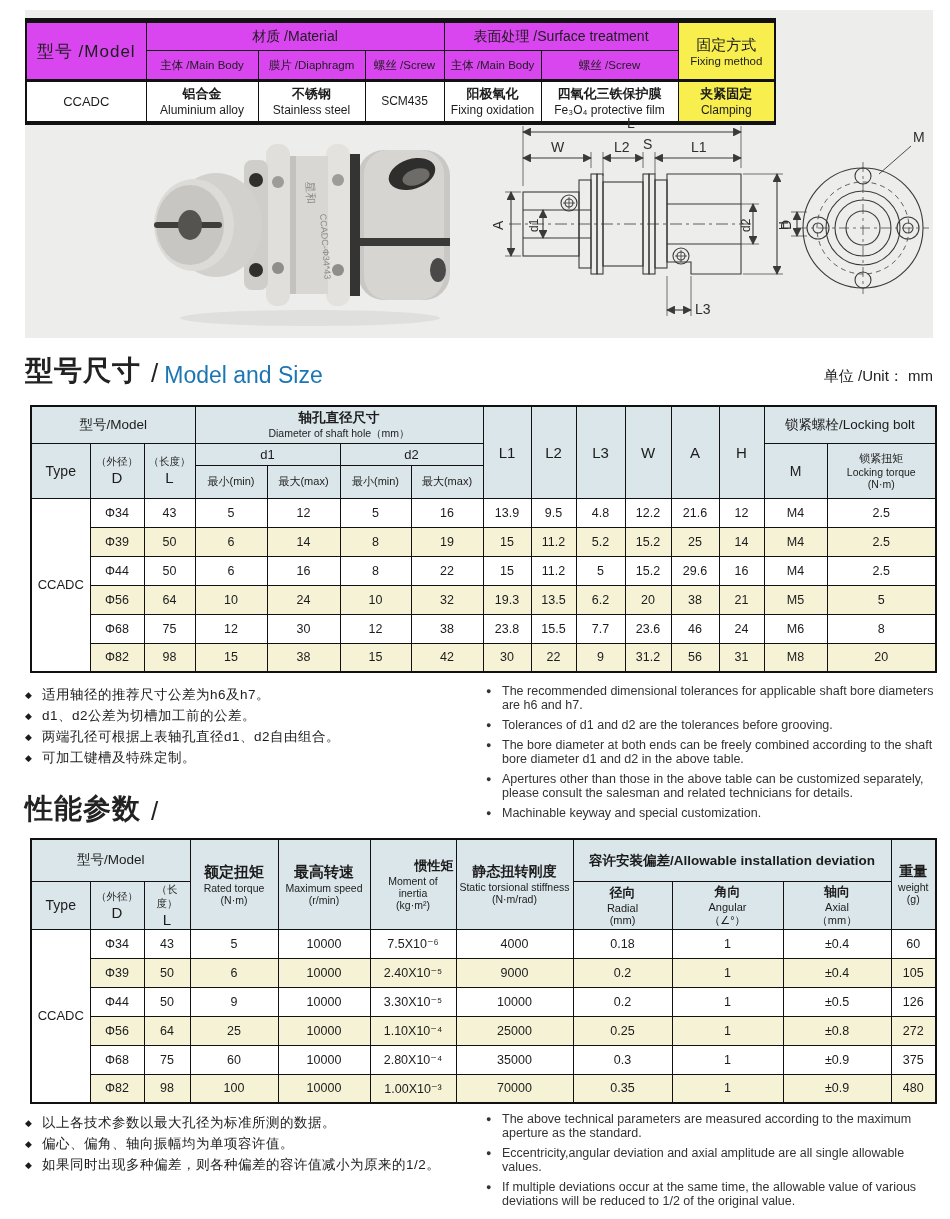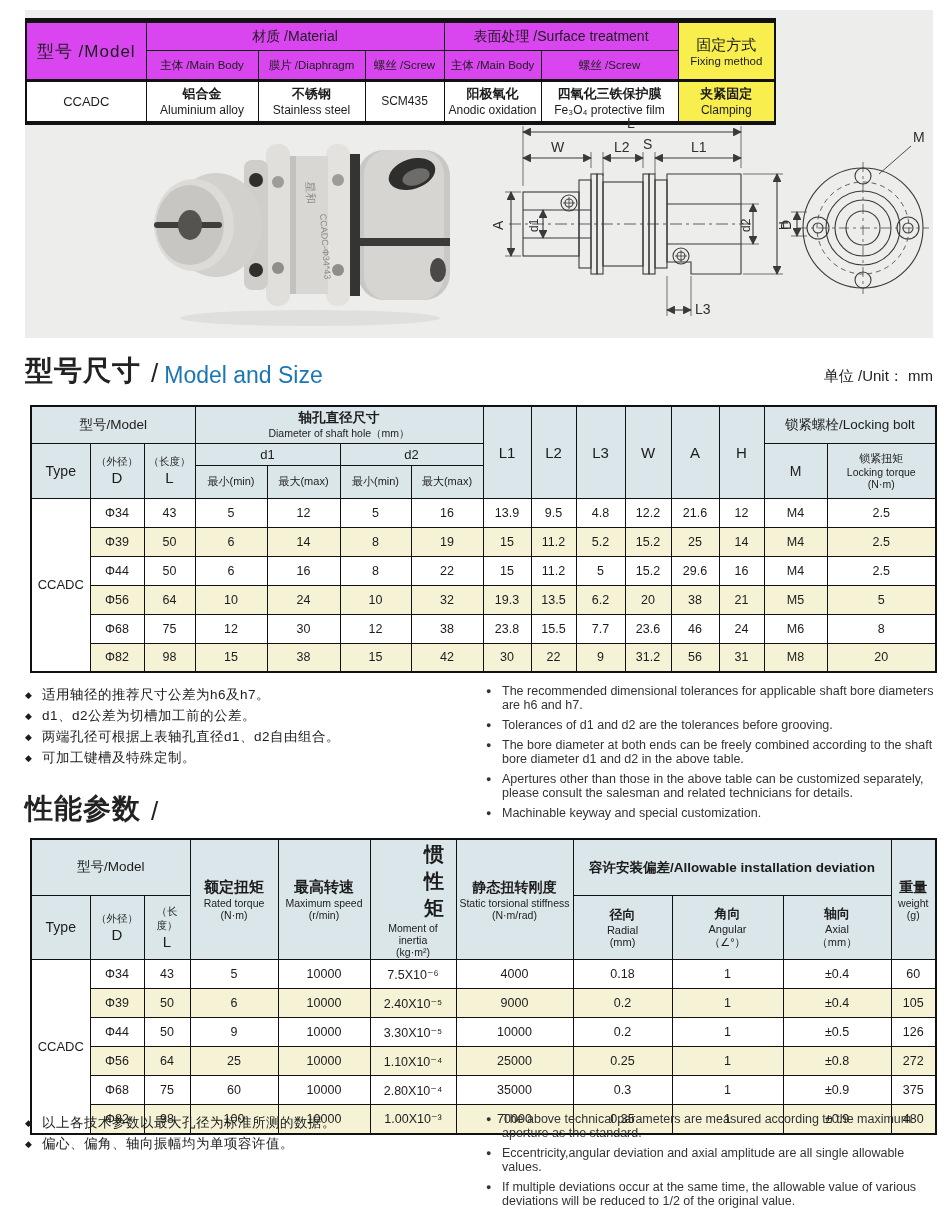--- a/index.html
+++ b/index.html
@@ -113,21 +113,21 @@
             <div class="line-zh">铝合金</div>
             <div class="line-en">Aluminium alloy</div>
           </td>
           <td>
             <div class="line-zh">不锈钢</div>
             <div class="line-en">Stainless steel</div>
           </td>
           <td class="line-en">SCM435</td>
           <td>
             <div class="line-zh">阳极氧化</div>
-            <div class="line-en">Anodic oxidation</div>
+            <div class="line-en">Fixing oxidation</div>
           </td>
           <td>
             <div class="line-zh">四氧化三铁保护膜</div>
             <div class="line-en">Fe₃O₄ protective film</div>
           </td>
           <td class="cell-yellow">
             <div class="line-zh">夹紧固定</div>
             <div class="line-en">Clamping</div>
           </td>
         </tr>
@@ -481,21 +481,21 @@
           <div class="th-zh" style="font-size:15px;">额定扭矩</div>
           <div class="th-en">Rated torque</div>
           <div class="th-en">(N·m)</div>
         </th>
         <th rowspan="2">
           <div class="th-zh" style="font-size:15px;">最高转速</div>
           <div class="th-en">Maximum speed</div>
           <div class="th-en">(r/min)</div>
         </th>
         <th rowspan="2">
-          <div class="th-zh" style="font-size:20px;padding-left:42px;">惯性矩</div>
+          <div class="th-zh" style="font-size:13px;padding-left:42px;">惯性矩</div>
           <div class="th-en">Moment of inertia</div>
           <div class="th-en">(kg·m²)</div>
         </th>
         <th rowspan="2">
           <div class="th-zh" style="font-size:14px;">静态扭转刚度</div>
           <div class="th-en">Static torsional stiffness</div>
           <div class="th-en">(N·m/rad)</div>
         </th>
         <th colspan="3">
           <span class="th-zh">容许安装偏差/Allowable installation deviation</span>
@@ -607,20 +607,21 @@
           <td>±0.9</td>
           <td>480</td>
         </tr>
       </tbody>
   </table>
 
   <div class="notes" style="top:1112px;">
     <ul class="notes-zh">
         <li>以上各技术参数以最大孔径为标准所测的数据。</li>
         <li>偏心、偏角、轴向振幅均为单项容许值。</li>
+        <li>如果同时出现多种偏差，则各种偏差的容许值减小为原来的1/2。</li>
       </ul>
     <ul class="notes-en">
         <li>The above technical parameters are measured according to the maximum aperture as the standard.</li>
         <li>Eccentricity,angular deviation and axial amplitude are all single allowable values.</li>
         <li>If multiple deviations occur at the same time, the allowable value of various deviations will be reduced to 1/2 of the original value.</li>
       </ul>
   </div>
 
 </div>
 

